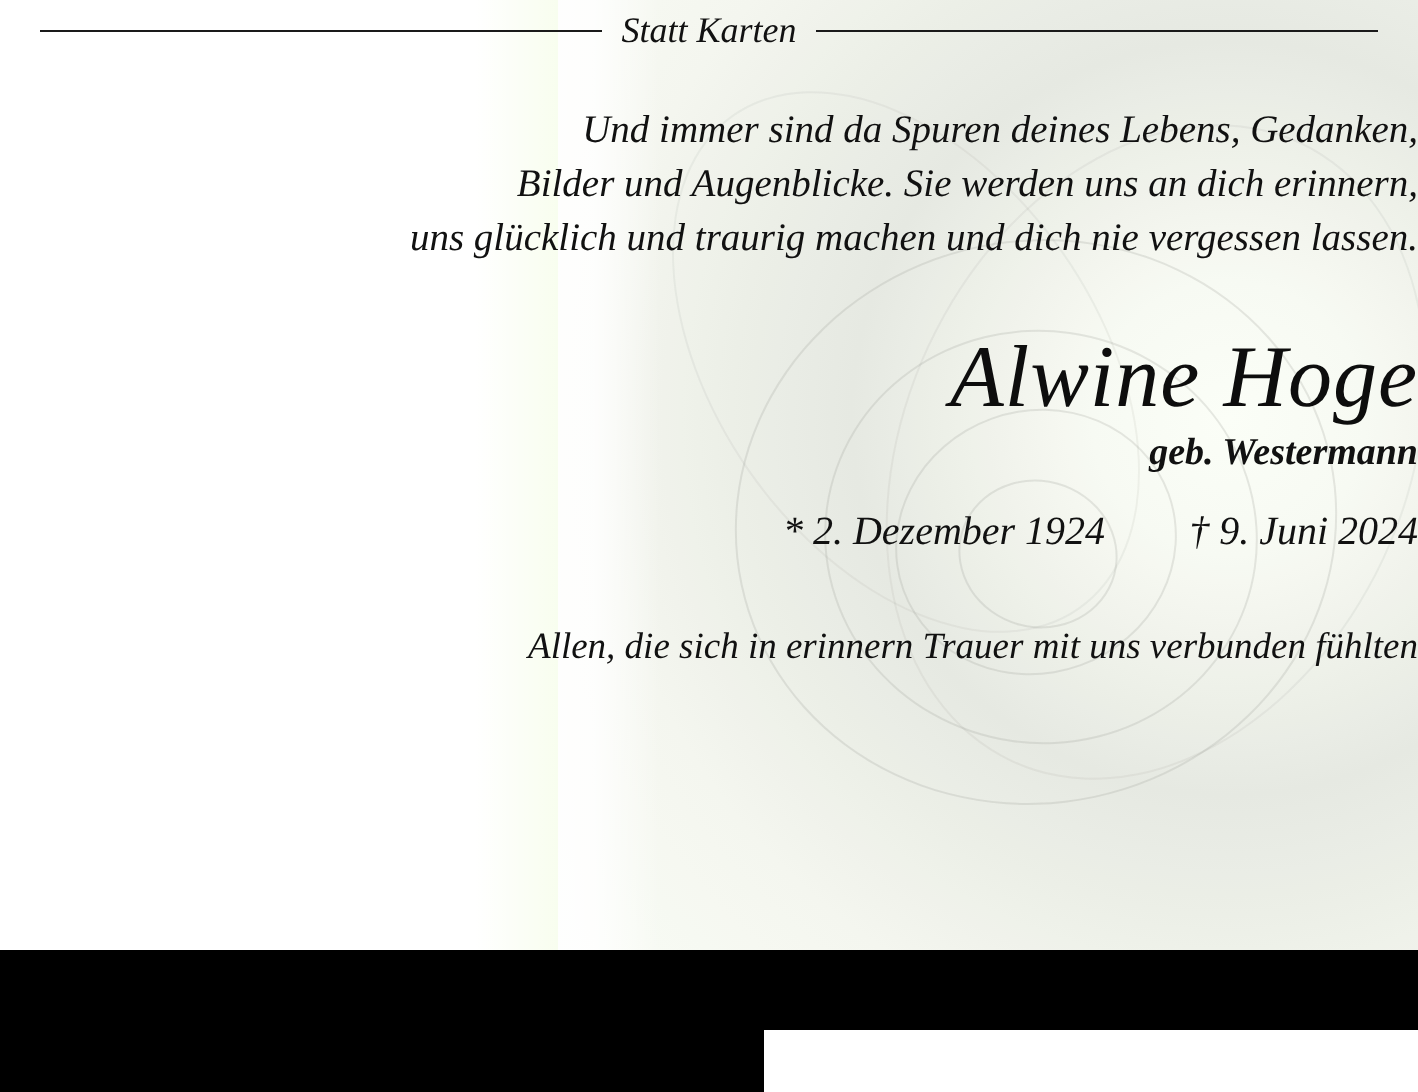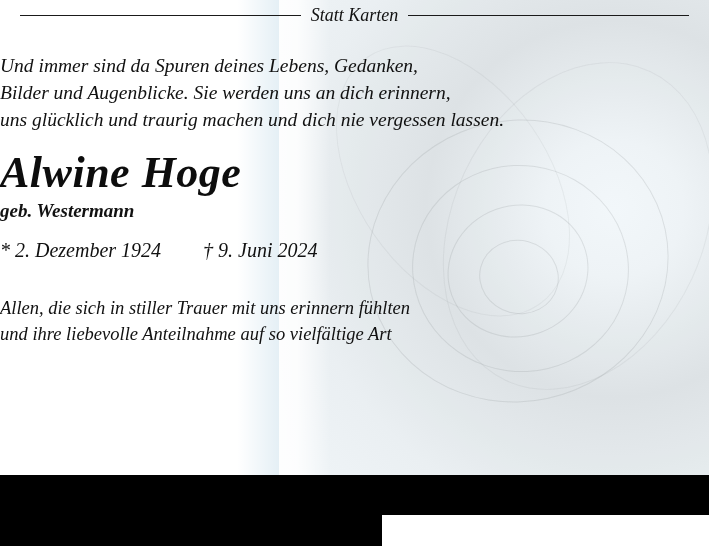--- a/index.html
+++ b/index.html
@@ -12,21 +12,21 @@
     height: 546px;
     overflow: hidden;
     font-family: "Liberation Serif", serif;
     color: #111111;
   }
 
   .obituary {
     position: relative;
     width: 709px;
     height: 546px;
-    background: #0369a1;
+    background: #bef264;
     overflow: hidden;
   }
 
   
   .rose-bg {
     position: absolute;
     top: 0;
     right: 0;
     width: 430px;
     height: 475px;
@@ -81,40 +81,39 @@
     line-height: 20px;
     white-space: nowrap;
     color: #111111;
   }
 
   .content {
     position: absolute;
     top: 30px;
     left: 0;
     width: 709px;
-    text-align: left;
+    text-align: right;
   }
 
   .verse {
     margin-top: 22px;
     font-style: italic;
     font-size: 19.5px;
     line-height: 27px;
     color: #111111;
   }
   .verse div { white-space: nowrap; }
 
   .name {
-    margin-top: 14px;
+    margin-top: 30px;
     font-size: 44px;
     line-height: 52px;
     font-style: italic;
     letter-spacing: 0.5px;
     color: #0d0d0d;
-    font-weight: bold;
   }
 
   .maiden {
     margin-top: 0;
     font-style: italic;
     font-weight: bold;
     font-size: 19px;
     line-height: 24px;
   }
 
@@ -199,22 +198,21 @@
 
     <div class="name">Alwine Hoge</div>
 
     <div class="maiden">geb. Westermann</div>
 
     <div class="dates">
       <span>* 2. Dezember 1924</span><span class="gap"></span><span>† 9. Juni 2024</span>
     </div>
 
     <div class="thanks">
-      <div>Allen, die sich in stiller Trauer mit uns erinnern fühlten</div>
-      <div>und ihre liebevolle Anteilnahme auf so vielfältige Art</div>
+      <div>Allen, die sich in erinnern Trauer mit uns verbunden fühlten</div>
     </div>
 
 
   </div>
 
   <div class="black-bar-left"></div>
   <div class="black-bar-right"></div>
   <div class="white-notch"></div>
 
 </div>

